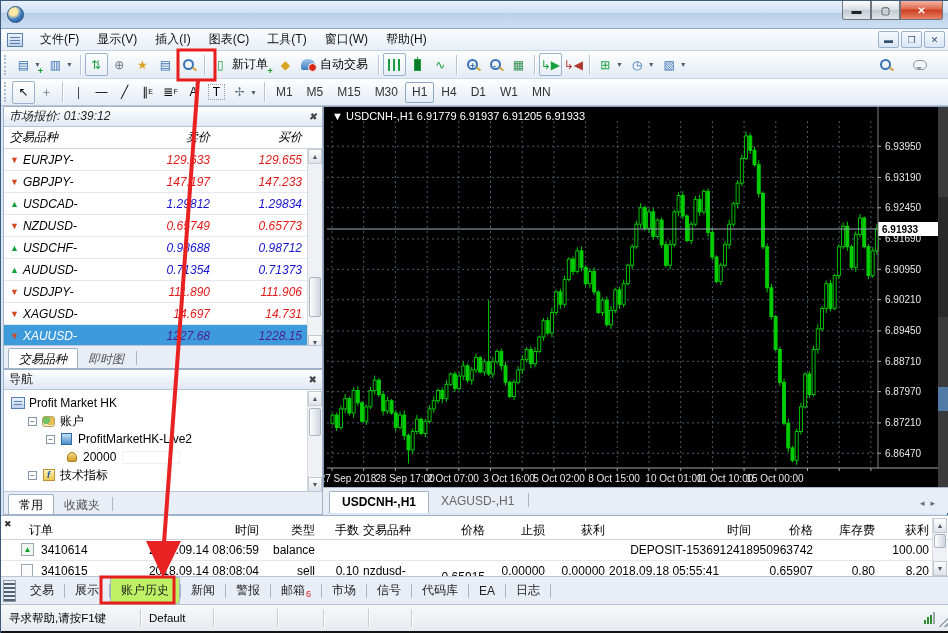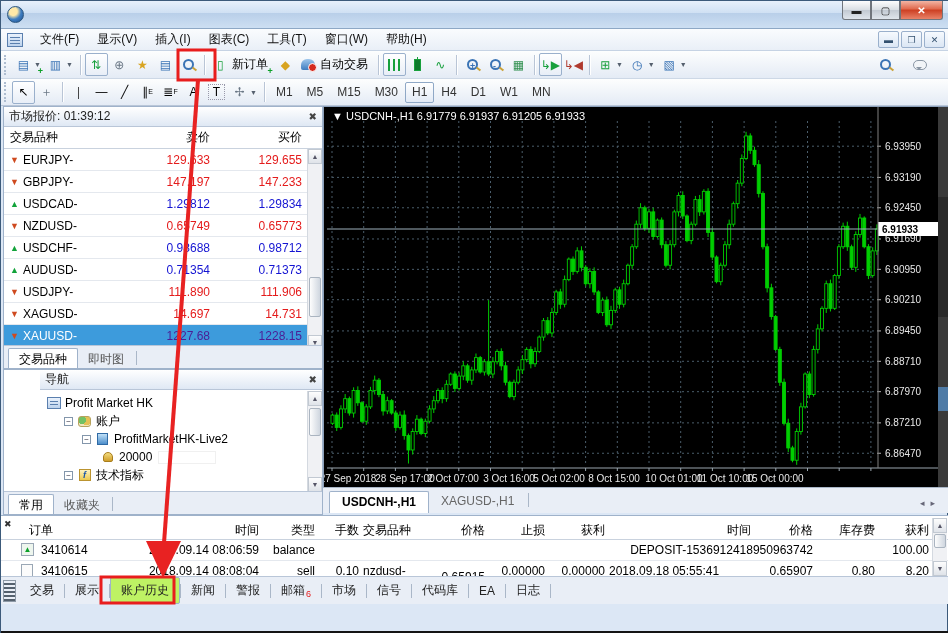--- a/index.html
+++ b/index.html
@@ -294,21 +294,21 @@
         <span class="i16" style="border:1px dotted #99a;">T</span>
       </span>
     <span class="tbtn">
         <span class="i16 ic-gray">✢</span>
         <span class="drop">▼</span>
       </span>
     <span class="tsep"></span>
     <span id="tf-buttons"><span class="tf-btn">M1</span><span class="tf-btn">M5</span><span class="tf-btn">M15</span><span class="tf-btn">M30</span><span class="tf-btn active">H1</span><span class="tf-btn">H4</span><span class="tf-btn">D1</span><span class="tf-btn">W1</span><span class="tf-btn">MN</span></span>
   </div>
 
-  <div class="panel" style="left:2px; top:105px; width:320px; height:263px;">
+  <div class="panel" style="left:2px; top:105px; width:320px; height:263px;font-style:italic;">
     <div class="panel-head">
       <span>市场报价: 01:39:12</span>
       <span class="panel-close">✖</span>
     </div>
     <div class="mw-colhead">
       <span class="mw-sym">交易品种</span>
       <span class="mw-sell">卖价</span>
       <span class="mw-buy">买价</span>
     </div>
     <div id="mw-rows">
@@ -390,21 +390,21 @@
       <div class="vs-thumb" style="top:128px; height:40px;"></div>
       <div class="vs-btn" style="position:absolute; bottom:0; width:100%;">▼</div>
     </div>
     <div class="ptabs">
       <span class="ptab active">交易品种</span>
       <span class="ptab">即时图</span>
       <span class="ptab-sep"></span>
     </div>
   </div>
 
-  <div class="panel" style="left:2px; top:368px; width:320px; height:146px;padding-left:36px;">
+  <div class="panel" style="left:2px; top:368px; width:320px; height:146px;">
     <div class="panel-head">
       <span>导航</span>
       <span class="panel-close">✖</span>
     </div>
     <div id="nav-tree" style="padding:4px 0 0 6px;">
         <div class="tree-row" style="padding-left: 0px;">
           <span class="tree-ic">
             <span class="ic-mt"></span>
           </span>
           <span>Profit Market HK</span>
@@ -878,20 +878,35 @@
         <span class="btab-sep"></span>
         <span class="btab">代码库</span>
         <span class="btab-sep"></span>
         <span class="btab">EA</span>
         <span class="btab-sep"></span>
         <span class="btab">日志</span>
         <span class="btab-sep"></span>
       </span>
   </div>
 
+  <div class="statusbar">
+    <div class="sb-cell" style="width:140px;">寻求帮助,请按F1键</div>
+    <div class="sb-cell" style="width:73px;">Default</div>
+    <div class="sb-cell" style="width:64px;"></div>
+    <div class="sb-cell" style="width:46px;"></div>
+    <div class="sb-cell" style="width:45px;"></div>
+    <div class="sb-cell" style="width:43px;"></div>
+    <div class="conn-icon">
+      <i style="height:4px"></i>
+        <i style="height:7px"></i>
+        <i style="height:9px"></i>
+        <i style="height:12px" class="off"></i>
+    </div>
+    <div class="sizegrip"></div>
+  </div>
   <div class="bottom-edge"></div>
 
   <svg id="annot" xmlns="http://www.w3.org/2000/svg">
     <rect x="177" y="49" width="37" height="30" fill="none" stroke="#e81d1d" stroke-width="3"></rect>
     <rect x="100" y="576" width="73" height="26" fill="none" stroke="#e81d1d" stroke-width="3"></rect>
     <line x1="197" y1="79" x2="163" y2="542" stroke="#e82222" stroke-width="4"></line>
     <polygon points="162,577 145,540 180,540" fill="#e82222"></polygon>
   </svg>
 </div>
 

